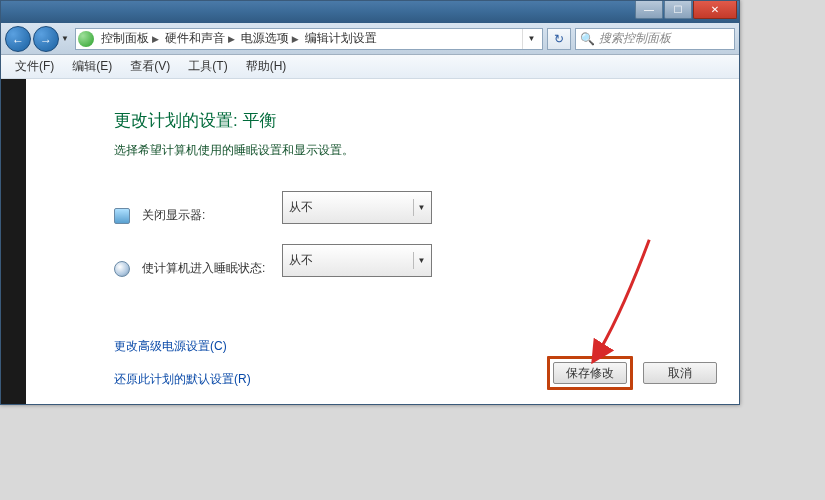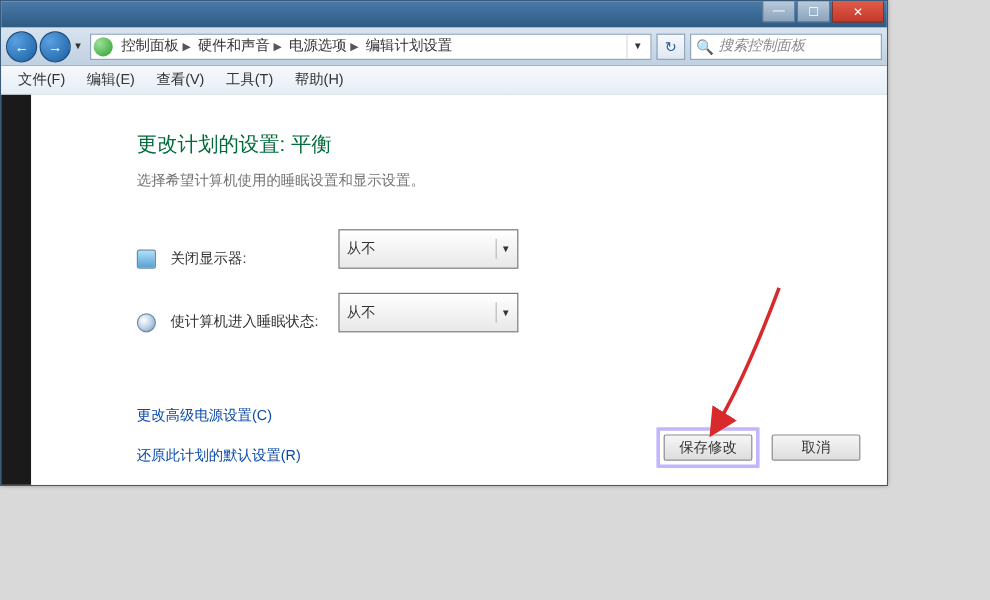--- a/index.html
+++ b/index.html
@@ -141,21 +141,21 @@
     position: relative;
     display: flex; flex-direction: column;
   }
 
   .page-title {
     color: #006a3a;
     font-size: 17px;
     margin-bottom: 10px;
   }
   .page-subtitle {
-    color: #737373;
+    color: #14532d;
     font-size: 12px;
     margin-bottom: 32px;
   }
 
   .setting-row {
     display: flex; align-items: flex-end;
     margin-bottom: 20px;
   }
   .setting-row .icon {
     width: 16px; height: 16px;
@@ -208,21 +208,21 @@
   .btn {
     min-width: 74px; height: 22px;
     padding: 0 12px;
     background: linear-gradient(to bottom,#f6f6f6,#dddddd);
     border: 1px solid #8a8a8a;
     border-radius: 2px;
     font-size: 12px; color: #333;
     display: flex; align-items: center; justify-content: center;
   }
   .highlight-box {
-    border: 3px solid #c4b5fd;
+    border: 3px solid #c2410c;
     padding: 3px;
     border-radius: 1px;
   }
 
   
   .annotation-layer {
     position: absolute;
     left: 0; top: 0; width: 100%; height: 100%;
     pointer-events: none;
   }

